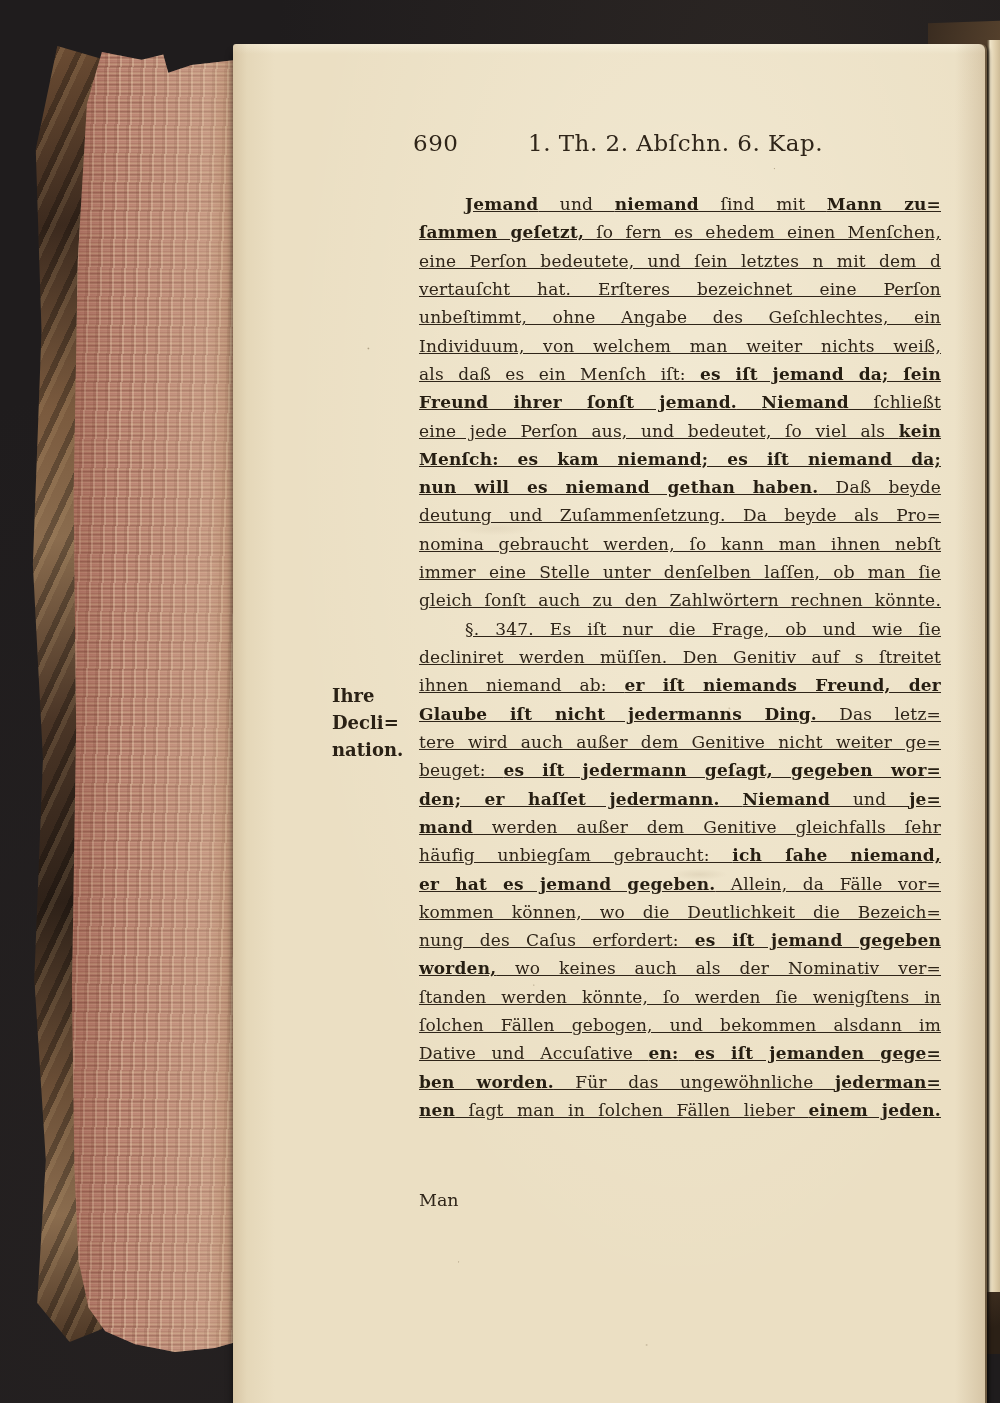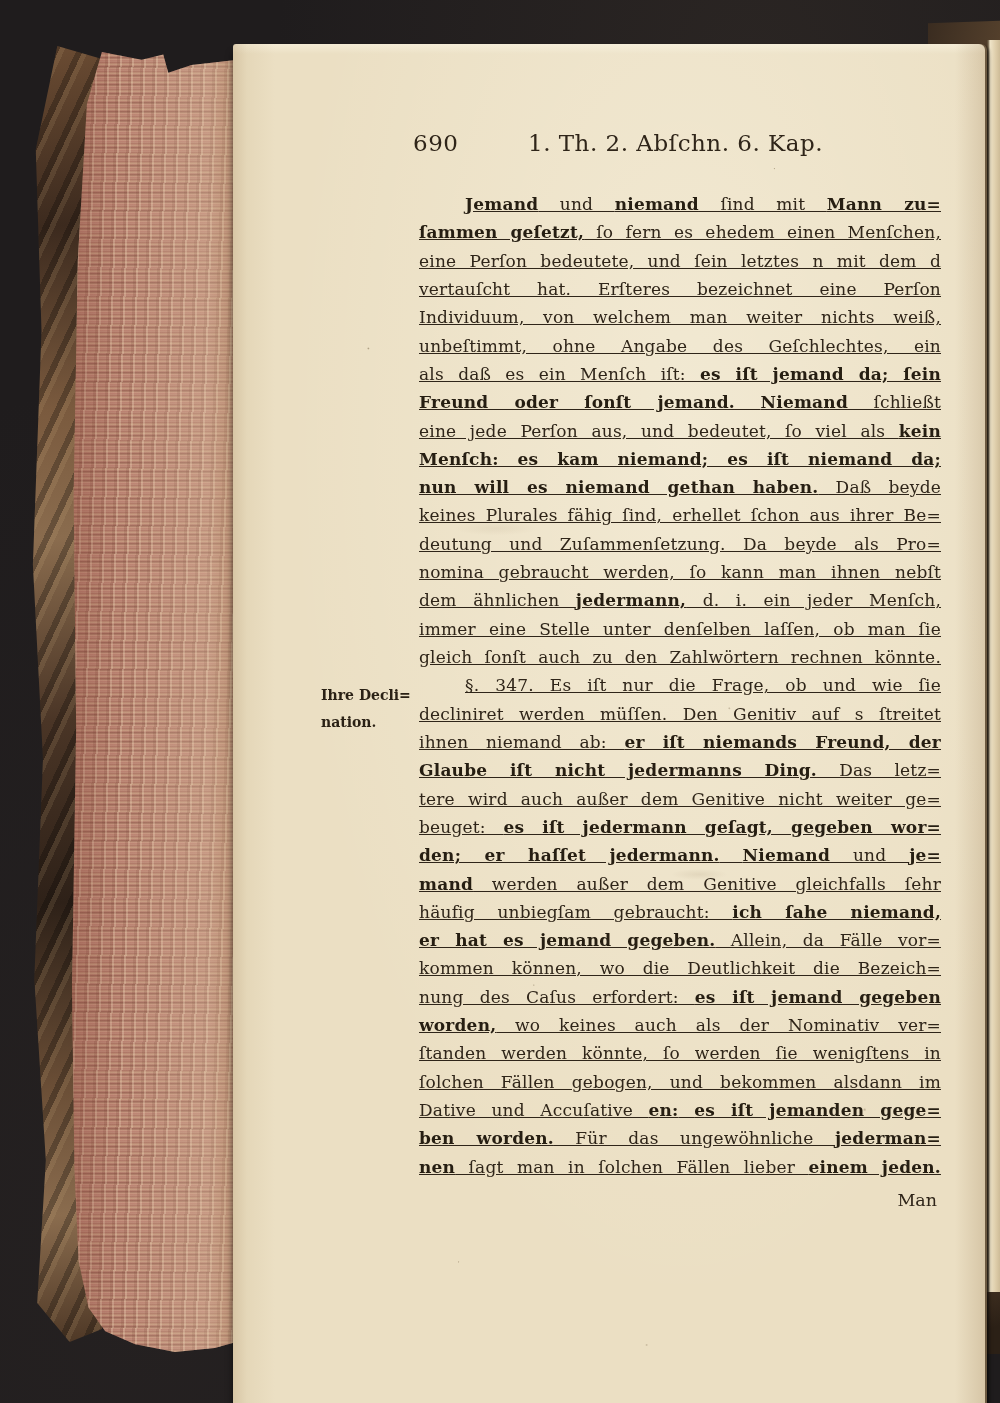--- a/index.html
+++ b/index.html
@@ -73,24 +73,24 @@
   .running-title{position:absolute;left:295px;top:0;white-space:nowrap;}
   .body{position:absolute;left:186px;top:146px;width:522px;}
   .line{
     height:28.32px;font-size:17px;line-height:28.32px;
     text-align:justify;text-align-last:justify;
     letter-spacing:0.2px;white-space:nowrap;text-decoration:underline;
   }
   .line b{font-weight:700;color:#261e12;}
   .line.indent{text-indent:46px;}
   .margin-note{
-    position:absolute;left:88px;top:638px;width:102px;
-    font-size:14px;font-weight:700;line-height:27px;color:#2a2115;
+    position:absolute;left:99px;top:638px;width:102px;
+    font-size:18px;font-weight:700;line-height:27px;color:#2a2115;
   }
-  .catchword-row{position:absolute;left:186px;top:1146px;width:522px;text-align:right;}
+  .catchword-row{position:absolute;left:186px;top:1146px;width:522px;text-align:left;}
   .catchword{font-size:17.5px;padding-right:4px;}
 </style>
 </head>
 <body>
 
 <div class="scene">
   <div class="cover"></div>
   <div class="fore-edge"></div>
   <div class="patch-tr"></div>
   <div class="patch-br"></div>
@@ -105,31 +105,29 @@
     <div class="margin-note">
       <div>Ihre Decli=</div>
       <div>nation.</div>
     </div>
 
     <div class="body" id="body-lines">
         <div class="line indent"><b>Jemand</b><span> und </span><b>niemand</b><span> ſind mit </span><b>Mann zu=</b></div>
         <div class="line"><b>ſammen geſetzt,</b><span> ſo fern es ehedem einen Menſchen,</span></div>
         <div class="line"><span>eine Perſon bedeutete, und ſein letztes n mit dem d</span></div>
         <div class="line"><span>vertauſcht hat. Erſteres bezeichnet eine Perſon</span></div>
+        <div class="line"><span>unbeſtimmt, ohne Angabe des Geſchlechtes, ein</span></div>
         <div class="line"><span>Individuum, von welchem man weiter nichts weiß,</span></div>
-        <div class="line"><span>unbeſtimmt, ohne Angabe des Geſchlechtes, ein</span></div>
         <div class="line"><span>als daß es ein Menſch iſt: </span><b>es iſt jemand da; ſein</b></div>
-        <div class="line"><b>Freund oder ſonſt jemand.</b><span> </span><b>Niemand</b><span> ſchließt</span></div>
+        <div class="line"><b>Freund ihrer ſonſt jemand.</b><span> </span><b>Niemand</b><span> ſchließt</span></div>
         <div class="line"><span>eine jede Perſon aus, und bedeutet, ſo viel als </span><b>kein</b></div>
         <div class="line"><b>Menſch: es kam niemand; es iſt niemand da;</b></div>
         <div class="line"><b>nun will es niemand gethan haben.</b><span> Daß beyde</span></div>
-        <div class="line"><span>keines Plurales fähig ſind, erhellet ſchon aus ihrer Be=</span></div>
         <div class="line"><span>deutung und Zuſammenſetzung. Da beyde als Pro=</span></div>
         <div class="line"><span>nomina gebraucht werden, ſo kann man ihnen nebſt</span></div>
-        <div class="line"><span>dem ähnlichen </span><b>jedermann,</b><span> d. i. ein jeder Menſch,</span></div>
         <div class="line"><span>immer eine Stelle unter denſelben laſſen, ob man ſie</span></div>
         <div class="line"><span>gleich ſonſt auch zu den Zahlwörtern rechnen könnte.</span></div>
         <div class="line indent"><span>§. 347. Es iſt nur die Frage, ob und wie ſie</span></div>
         <div class="line"><span>decliniret werden müſſen. Den Genitiv auf s ſtreitet</span></div>
         <div class="line"><span>ihnen niemand ab: </span><b>er iſt niemands Freund, der</b></div>
         <div class="line"><b>Glaube iſt nicht jedermanns Ding.</b><span> Das letz=</span></div>
         <div class="line"><span>tere wird auch außer dem Genitive nicht weiter ge=</span></div>
         <div class="line"><span>beuget: </span><b>es iſt jedermann geſagt, gegeben wor=</b></div>
         <div class="line"><b>den; er haſſet jedermann.</b><span> </span><b>Niemand</b><span> und </span><b>je=</b></div>
         <div class="line"><b>mand</b><span> werden außer dem Genitive gleichfalls ſehr</span></div>

